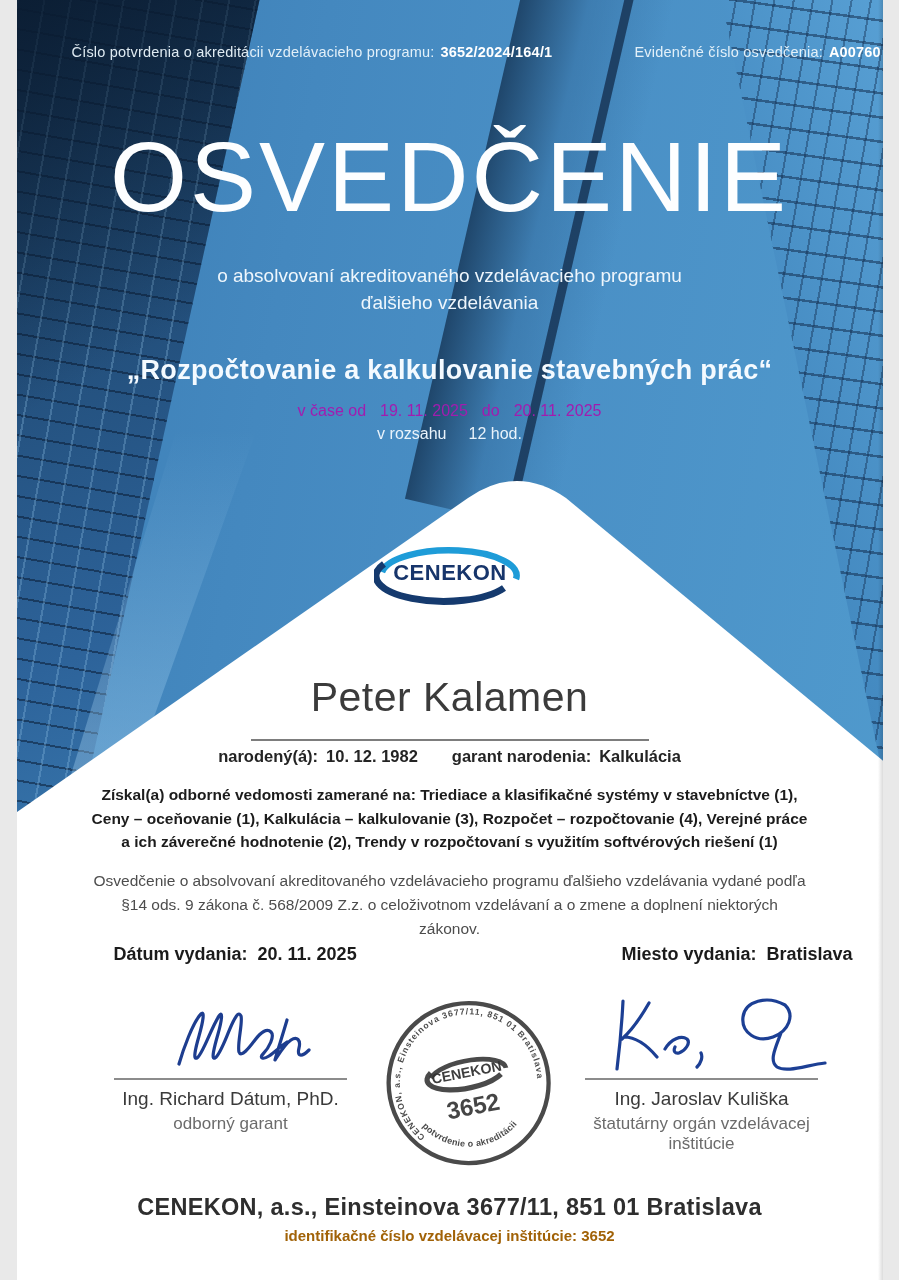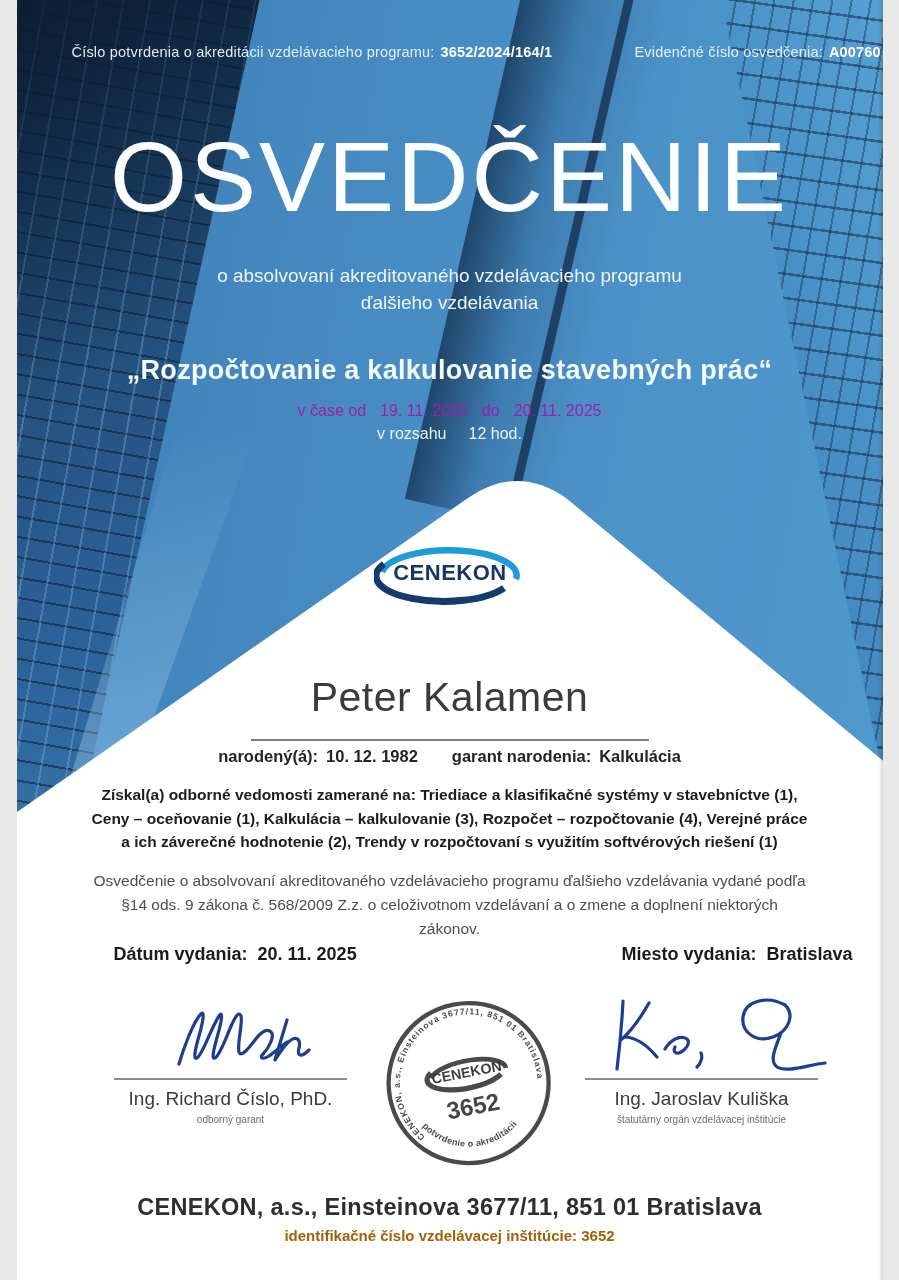--- a/index.html
+++ b/index.html
@@ -61,21 +61,21 @@
   .birth-row b { margin-left:8px; }
   .knowledge { top:783px; width:716px; font-size:15.5px; font-weight:700; color:#1c1c1c;
     line-height:1.52; white-space:normal; }
   .legal { top:869px; width:712px; font-size:15.5px; color:#4d4d4d; line-height:1.55; white-space:normal; }
   .issue { top:944px; font-size:18px; color:#1b1b1b; font-weight:700; }
   .issue b { margin-left:10px; }
   .issue-left { left:97px; }
   .issue-right { left:605px; }
   .sig-line { top:1078px; width:233px; height:1.5px; background:#8c8c8c; }
   .sig-name { top:1088px; width:260px; text-align:center; font-size:19px; color:#3a3a3a; }
-  .sig-role { top:1114px; width:280px; text-align:center; font-size:10px; color:#6b6b6b; }
+  .sig-role { top:1114px; width:280px; text-align:center; font-size:17px; color:#6b6b6b; }
   .footer1 { top:1194px; font-size:23.5px; font-weight:700; color:#2e2e2e; letter-spacing:.3px; }
   .footer2 { top:1227px; font-size:15px; font-weight:700; color:#a16207; }
   .stamp-wrap { left:366px; top:997px; transform:rotate(-11deg); }
 </style>
 </head>
 <body>
 
 <div class="page">
 
   <div class="hero">
@@ -130,21 +130,21 @@
     <span>Dátum vydania:</span><b>20. 11. 2025</b>
   </div>
   <div class="abs issue issue-right">
     <span>Miesto vydania:</span><b>Bratislava</b>
   </div>
 
   <svg class="abs" style="left:152px; top:1000px;" width="176" height="74" viewBox="0 0 176 74">
     <path d="M10,64 C14,50 24,22 32,14 C36,10 34,22 30,36 C26,50 24,60 28,58 C34,54 42,28 50,16 C54,10 53,20 49,34 C45,48 42,60 46,58 C52,54 58,34 64,22 C68,14 70,12 72,16 C74,22 68,44 70,52 C72,58 80,48 86,40 C92,32 98,28 102,32 C106,36 100,48 94,54 C90,58 94,60 100,56 C106,52 112,46 118,42 M118,20 C114,34 108,52 106,60 C110,54 116,44 122,40 C128,36 132,40 130,48 C128,56 132,58 140,50" fill="none" stroke="#1d3d8f" stroke-width="3.2" stroke-linecap="round" stroke-linejoin="round"></path>
   </svg>
   <div class="abs sig-line" style="left:97px;"></div>
-  <div class="abs sig-name" style="left:84px;">Ing. Richard Číslo, PhD.</div>
+  <div class="abs sig-name" style="left:84px;">Ing. Richard Dátum, PhD.</div>
   <div class="abs sig-role" style="left:74px;">odborný garant</div>
 
   <svg class="abs" style="left:588px; top:993px;" width="228" height="86" viewBox="0 0 228 86">
     <path d="M18,8 C17,28 15,52 12,76 M44,10 C36,24 26,38 17,46 M19,44 C30,44 42,52 52,64 M60,56 C66,46 76,42 82,46 C86,50 80,58 74,60 C70,61 68,58 70,54 M96,60 C98,64 96,70 92,74 M180,12 C162,2 140,8 138,24 C136,40 152,50 168,44 C184,38 190,22 180,12 M176,40 C170,56 164,68 172,74 C182,80 202,72 220,70" fill="none" stroke="#1c3f94" stroke-width="3.2" stroke-linecap="round" stroke-linejoin="round"></path>
   </svg>
   <div class="abs sig-line" style="left:568px;"></div>
   <div class="abs sig-name" style="left:555px;">Ing. Jaroslav Kuliška</div>
   <div class="abs sig-role" style="left:545px;">štatutárny orgán vzdelávacej inštitúcie</div>
 
   <div class="abs stamp-wrap">

